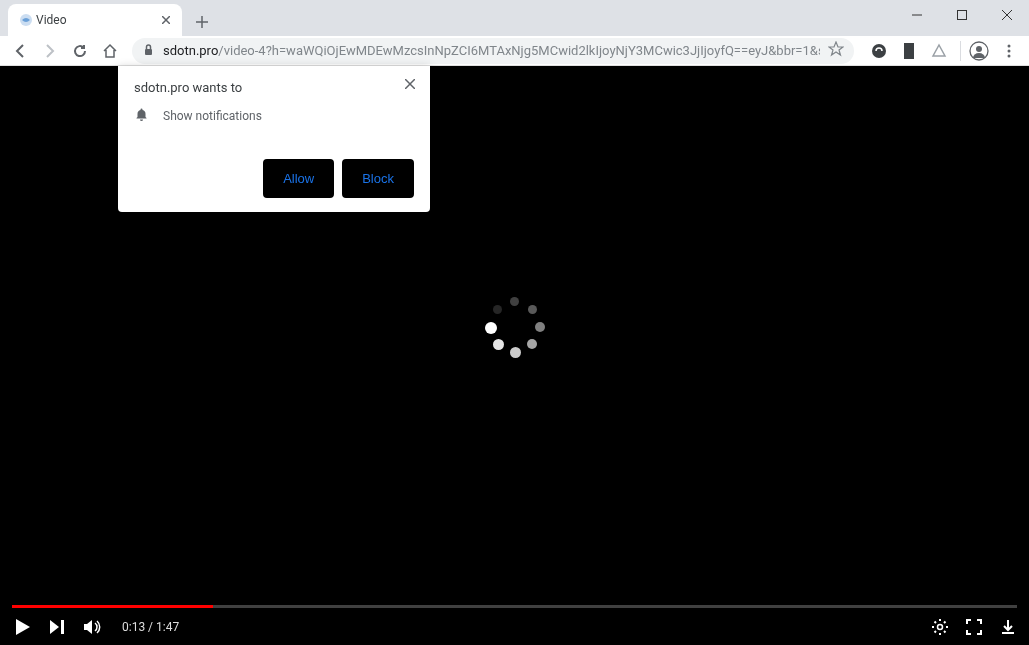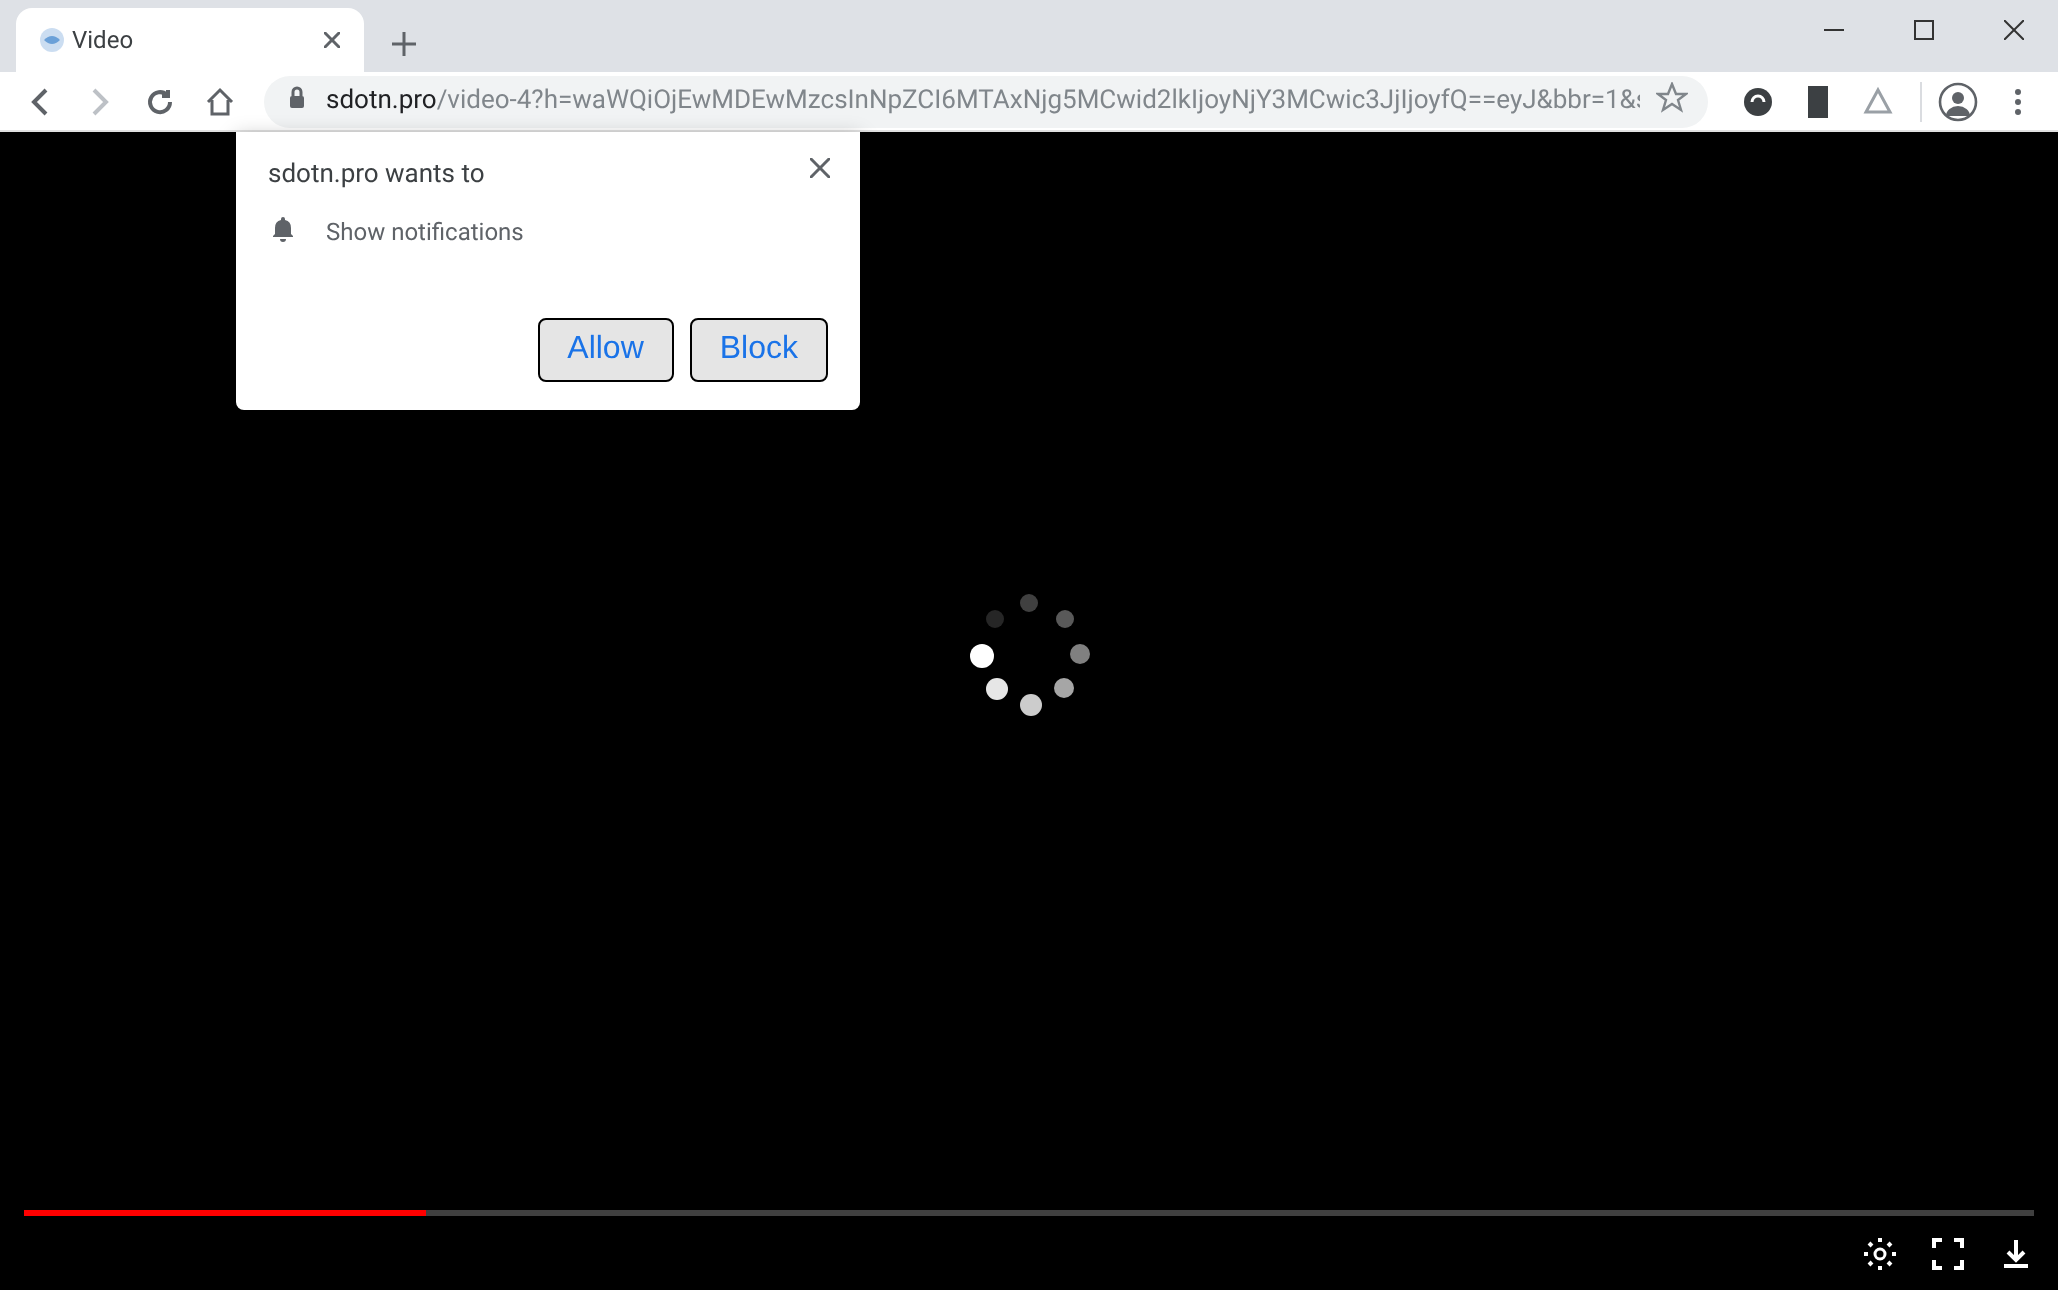--- a/index.html
+++ b/index.html
@@ -187,24 +187,24 @@
       margin-bottom: 34px;
     }
     .perm-bell { color: #5f6368; }
     .perm-buttons {
       display: flex;
       justify-content: flex-end;
       gap: 8px;
     }
     .perm-btn {
       padding: 6px 14px;
-      font-size: 16px;
+      font-size: 13px;
       color: #1a73e8;
-      background: #e5e5e5;
-      border: 1px solid #000000;
+      background: #000000;
+      border: 6px solid #000000;
       border-radius: 4px;
       cursor: pointer;
     }
     
     .spinner-wrap {
       position: absolute;
       top: 45%;
       left: 50%;
       transform: translate(-50%, -50%);
       width: 60px;
@@ -407,20 +407,40 @@
     <div class="spinner-dot" style="left:25px; top:50px; opacity:0.8; width:11px; height:11px;"></div>
     <div class="spinner-dot" style="left:8px; top:42px; opacity:0.9; width:11px; height:11px;"></div>
     <div class="spinner-dot" style="left:0px; top:25px; opacity:1; width:12px; height:12px;"></div>
     <div class="spinner-dot" style="left:8px; top:8px; opacity:0.15;"></div>
   </div>
 
   <div class="video-progress">
     <div class="video-progress-fill"></div>
   </div>
   <div class="video-controls">
+    <div class="vc-left">
+      <div class="vc-btn">
+        <svg width="20" height="20" viewBox="0 0 20 20">
+            <path d="M4 2 L18 10 L4 18 Z" fill="#fff"></path>
+          </svg>
+      </div>
+      <div class="vc-btn">
+        <svg width="18" height="18" viewBox="0 0 18 18">
+            <path d="M2 2 L11 9 L2 16 Z" fill="#fff"></path>
+            <rect x="13" y="2" width="3" height="14" fill="#fff"></rect>
+          </svg>
+      </div>
+      <div class="vc-btn">
+        <svg width="20" height="20" viewBox="0 0 20 20">
+            <path d="M2 7 L5 7 L10 3 L10 17 L5 13 L2 13 Z" fill="#fff"></path>
+            <path d="M13 6 a5 5 0 0 1 0 8 M15 4 a8 8 0 0 1 0 12" fill="none" stroke="#fff" stroke-width="1.5"></path>
+          </svg>
+      </div>
+      <span class="vc-time">0:13 / 1:47</span>
+    </div>
     <div class="vc-right">
       <div class="vc-btn">
         <svg width="18" height="18" viewBox="0 0 18 18">
             <circle cx="9" cy="9" r="2.5" fill="none" stroke="#fff" stroke-width="1.5"></circle>
             <path d="M9 1 L9 3 M9 15 L9 17 M1 9 L3 9 M15 9 L17 9 M3.5 3.5 L5 5 M13 13 L14.5 14.5 M14.5 3.5 L13 5 M5 13 L3.5 14.5" stroke="#fff" stroke-width="2"></path>
           </svg>
       </div>
       <div class="vc-btn">
         <svg width="18" height="18" viewBox="0 0 18 18">
             <path d="M2 6 L2 2 L6 2 M12 2 L16 2 L16 6 M16 12 L16 16 L12 16 M6 16 L2 16 L2 12" fill="none" stroke="#fff" stroke-width="2"></path>

